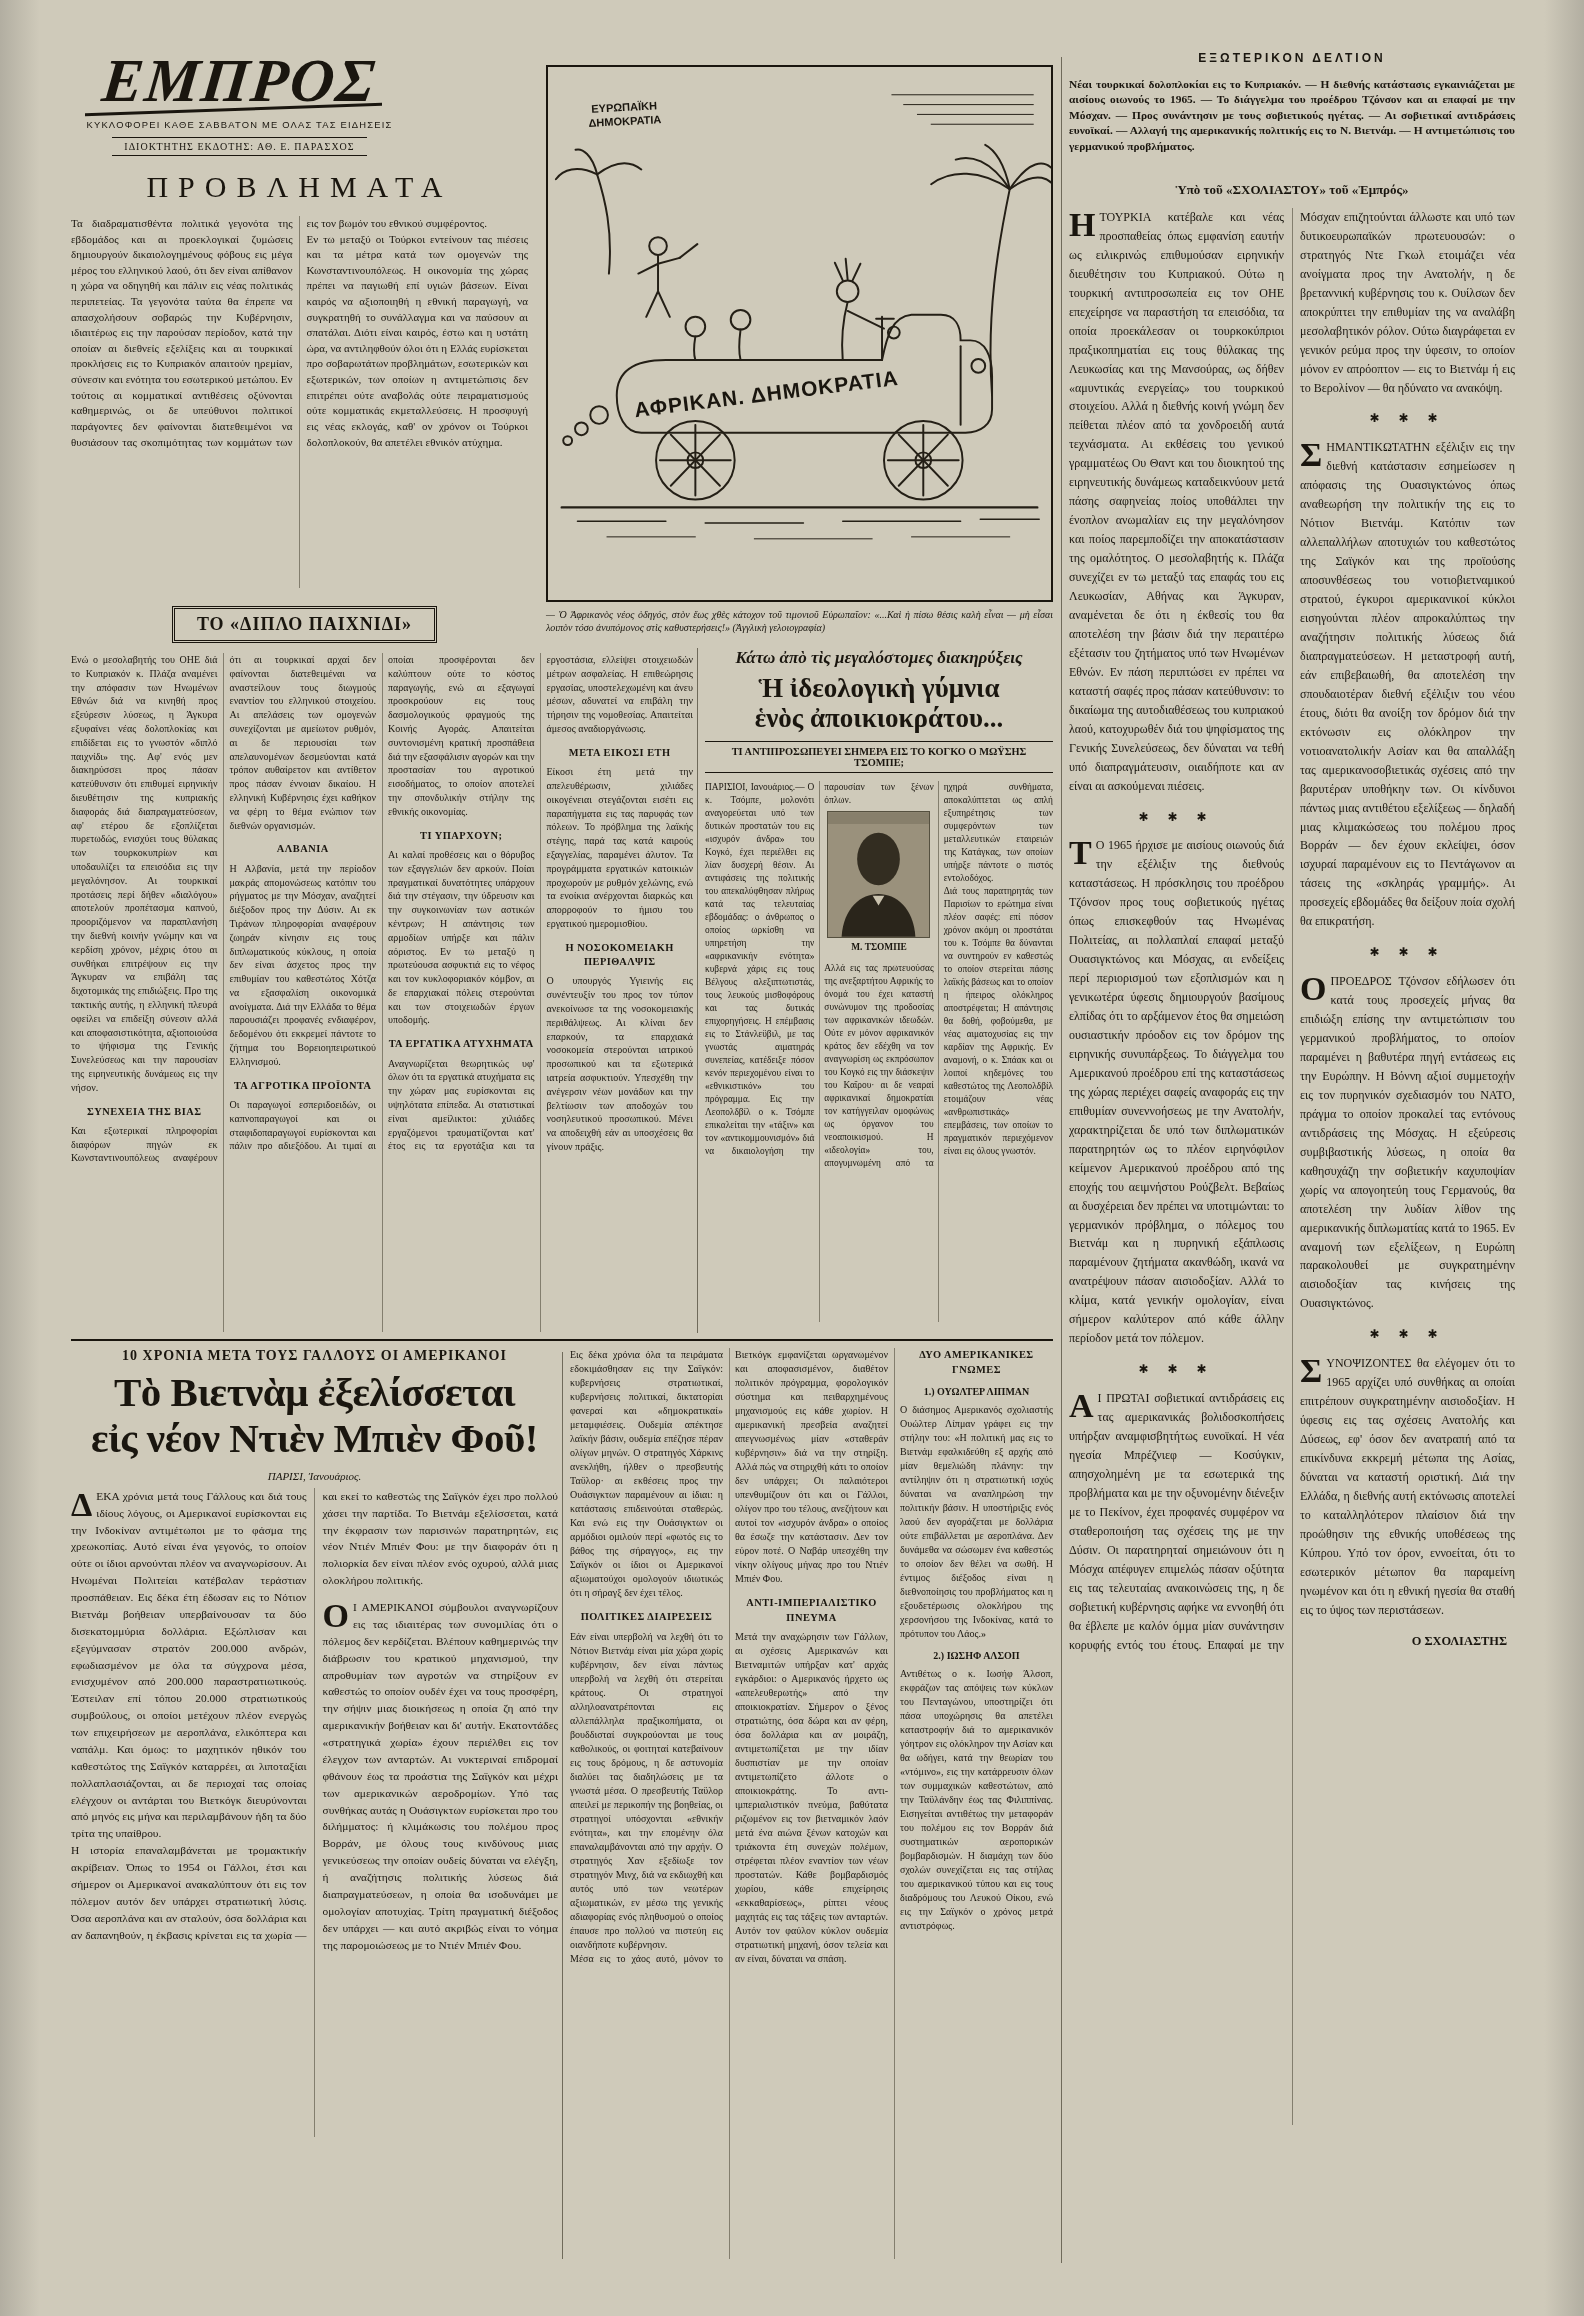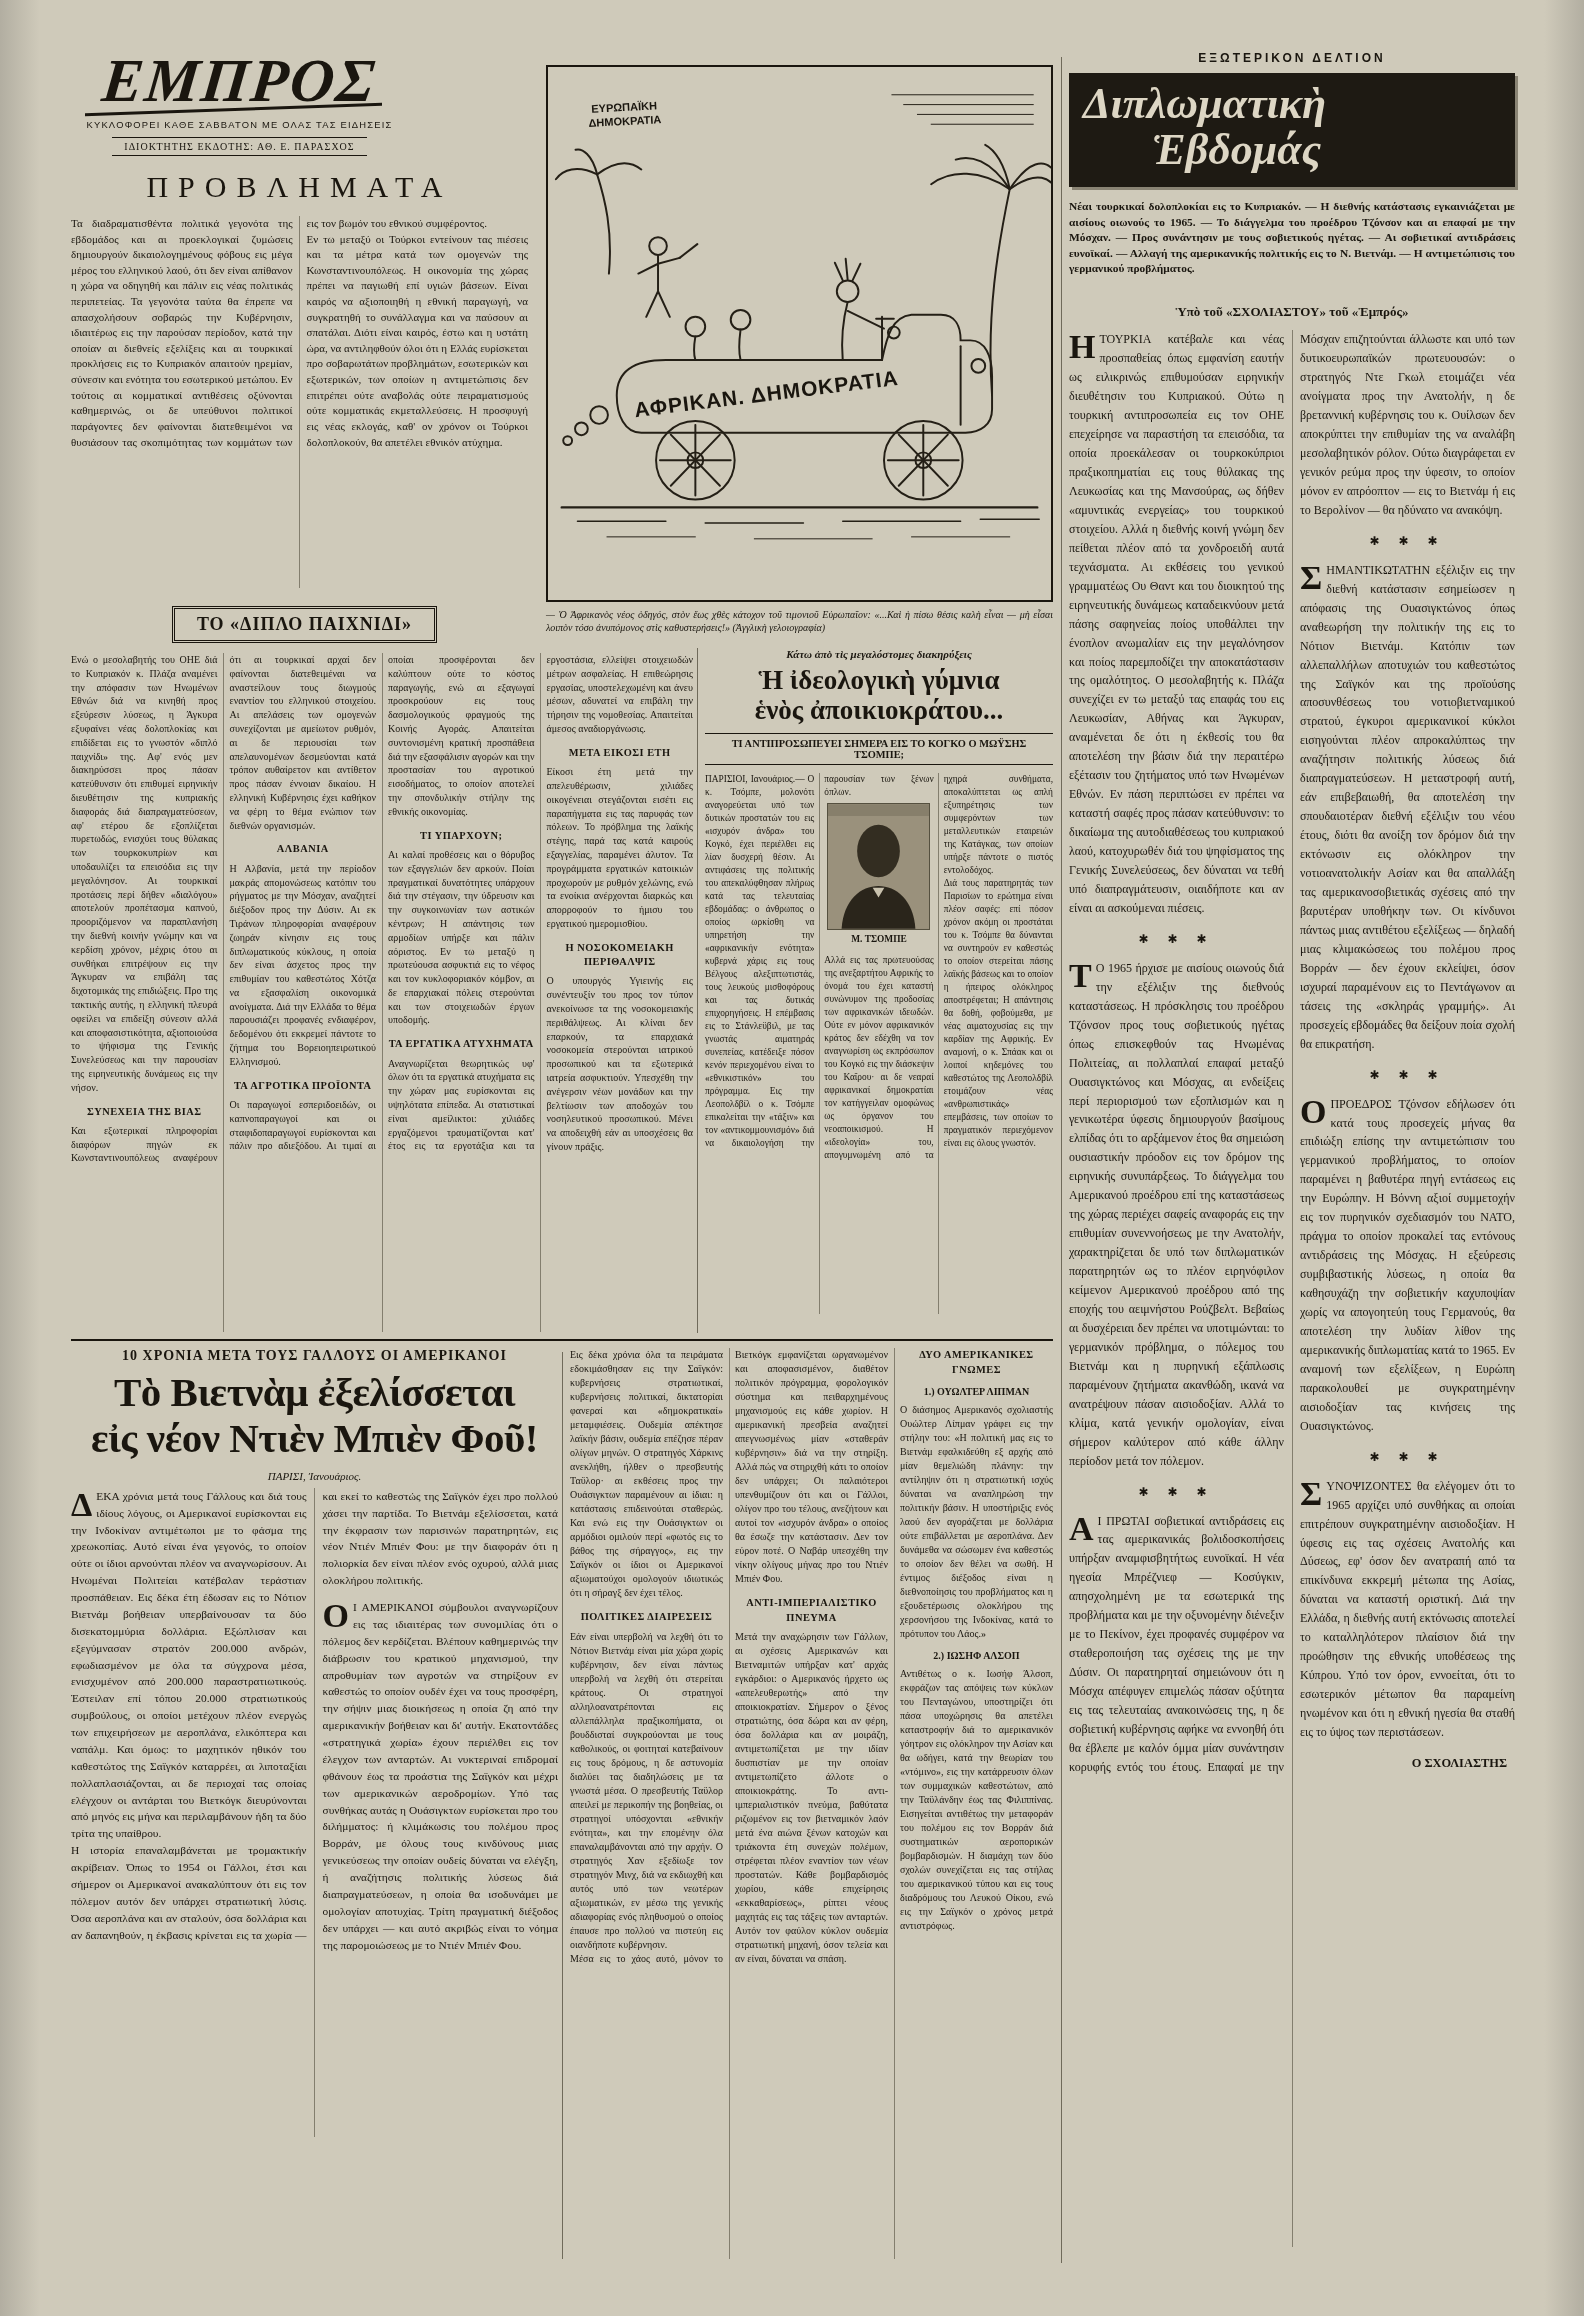--- a/index.html
+++ b/index.html
@@ -46,21 +46,21 @@
   .d-titlebox { width:265px; margin-left:101px; border:3px double var(--ink); text-align:center;
                 font-size:18px; padding:5px 2px; letter-spacing:1px; }
   .d-cols { margin-top:10px; column-count:4; column-gap:12px; column-rule:1px solid #837e6e;
             height:679px; overflow:hidden; font-size:10px; line-height:1.38; }
   .d-cols p { margin:0 0 8px; }
   .col-head { font-size:10.4px; text-align:center; letter-spacing:0.5px; margin:10px 0 5px; break-after:avoid; }
   .col-subhead { font-size:10px; text-align:center; margin:8px 0 4px; break-after:avoid; }
 
   
   .tsompe { left:705px; top:648px; width:348px; height:685px; }
-  .t-kicker { text-align:center; font-size:11px; font-style:italic; font-weight:bold; margin-bottom:5px; }
+  .t-kicker { text-align:center; font-size:17px; font-style:italic; font-weight:bold; margin-bottom:5px; }
   .t-headline { text-align:center; font-size:27px; line-height:1.12; white-space:pre-line; }
   .t-subhead { text-align:center; font-size:10.4px; font-weight:bold; border-top:1px solid var(--ink);
                border-bottom:1px solid var(--ink); padding:4px 2px; margin:8px 0; }
   .t-cols { column-count:3; column-gap:10px; column-rule:1px solid #837e6e; height:541px; overflow:hidden;
             font-size:9.4px; line-height:1.38; }
   .photo { width:103px; margin:4px auto 2px; break-inside:avoid; }
   .photo-frame { width:103px; height:127px; background:var(--photo); border:1px solid #55503f; overflow:hidden; }
   .photo-frame svg { display:block; width:100%; height:100%; }
   .photo-caption { text-align:center; font-size:9.4px; font-weight:bold; margin:3px 0 8px; }
 
@@ -242,24 +242,20 @@
         </div>
         <figcaption class="photo-caption">Μ. ΤΣΟΜΠΕ</figcaption>
       </figure>
       <p class="jt">Αλλά εις τας πρωτευούσας της ανεξαρτήτου Αφρικής το όνομά του έχει καταστή συνώνυμον της προδοσίας των αφρικανικών ιδεωδών. Ούτε εν μόνον αφρικανικόν κράτος δεν εδέχθη να τον αναγνωρίση ως εκπρόσωπον του Κογκό εις την διάσκεψιν του Καΐρου· αι δε νεαραί αφρικανικαί δημοκρατίαι τον κατήγγειλαν ομοφώνως ως όργανον του νεοαποικισμού. Η «ιδεολογία» του, απογυμνωμένη από τα ηχηρά συνθήματα, αποκαλύπτεται ως απλή εξυπηρέτησις των συμφερόντων των μεταλλευτικών εταιρειών της Κατάγκας, των οποίων υπήρξε πάντοτε ο πιστός εντολοδόχος.
 Διά τους παρατηρητάς των Παρισίων το ερώτημα είναι πλέον σαφές: επί πόσον χρόνον ακόμη οι προστάται του κ. Τσόμπε θα δύνανται να συντηρούν εν καθεστώς το οποίον στερείται πάσης λαϊκής βάσεως και το οποίον η ήπειρος ολόκληρος αποστρέφεται; Η απάντησις θα δοθή, φοβούμεθα, με νέας αιματοχυσίας εις την καρδίαν της Αφρικής. Εν αναμονή, ο κ. Σπάακ και οι λοιποί κηδεμόνες του καθεστώτος της Λεοπολδβίλ ετοιμάζουν νέας «ανθρωπιστικάς» επεμβάσεις, των οποίων το πραγματικόν περιεχόμενον είναι εις όλους γνωστόν.</p>
     </div>
   </section>
 
   <section class="abs foreign">
     <div class="f-kicker">ΕΞΩΤΕΡΙΚΟΝ ΔΕΛΤΙΟΝ</div>
-    <div class="f-box">
-      <div class="l1">Διπλωματικὴ</div>
-      <div class="l2">Ἑβδομάς</div>
-    </div>
     <div class="f-summary">Νέαι τουρκικαί δολοπλοκίαι εις το Κυπριακόν. — Η διεθνής κατάστασις εγκαινιάζεται με αισίους οιωνούς το 1965. — Το διάγγελμα του προέδρου Τζόνσον και αι επαφαί με την Μόσχαν. — Προς συνάντησιν με τους σοβιετικούς ηγέτας. — Αι σοβιετικαί αντιδράσεις ευνοϊκαί. — Αλλαγή της αμερικανικής πολιτικής εις το Ν. Βιετνάμ. — Η αντιμετώπισις του γερμανικού προβλήματος.</div>
     <div class="f-byline">Ὑπὸ τοῦ «ΣΧΟΛΙΑΣΤΟΥ» τοῦ «Ἐμπρός»</div>
     <div class="f-cols">
       <p class="art dropcap">Η ΤΟΥΡΚΙΑ κατέβαλε και νέας προσπαθείας όπως εμφανίση εαυτήν ως ειλικρινώς επιθυμούσαν ειρηνικήν διευθέτησιν του Κυπριακού. Ούτω η τουρκική αντιπροσωπεία εις τον ΟΗΕ επεχείρησε να παραστήση τα επεισόδια, τα οποία προεκάλεσαν οι τουρκοκύπριοι πραξικοπηματίαι εις τους θύλακας της Λευκωσίας και της Μανσούρας, ως δήθεν «αμυντικάς ενεργείας» του τουρκικού στοιχείου. Αλλά η διεθνής κοινή γνώμη δεν πείθεται πλέον από τα χονδροειδή αυτά τεχνάσματα. Αι εκθέσεις του γενικού γραμματέως Ου Θαντ και του διοικητού της ειρηνευτικής δυνάμεως καταδεικνύουν μετά πάσης σαφηνείας ποίος υποθάλπει την ένοπλον ανωμαλίαν εις την μεγαλόνησον και ποίος παρεμποδίζει την αποκατάστασιν της ομαλότητος. Ο μεσολαβητής κ. Πλάζα συνεχίζει εν τω μεταξύ τας επαφάς του εις Λευκωσίαν, Αθήνας και Άγκυραν, αναμένεται δε ότι η έκθεσίς του θα αποτελέση την βάσιν διά την περαιτέρω εξέτασιν του ζητήματος υπό των Ηνωμένων Εθνών. Εν πάση περιπτώσει εν πρέπει να καταστή σαφές προς πάσαν κατεύθυνσιν: το δικαίωμα της αυτοδιαθέσεως του κυπριακού λαού, κατοχυρωθέν διά του ψηφίσματος της Γενικής Συνελεύσεως, δεν δύναται να τεθή υπό διαπραγμάτευσιν, οιαιδήποτε και αν είναι αι ασκούμεναι πιέσεις.</p>
       <div class="stars">✱ ✱ ✱</div>
       <p class="art dropcap">ΤΟ 1965 ήρχισε με αισίους οιωνούς διά την εξέλιξιν της διεθνούς καταστάσεως. Η πρόσκλησις του προέδρου Τζόνσον προς τους σοβιετικούς ηγέτας όπως επισκεφθούν τας Ηνωμένας Πολιτείας, αι πολλαπλαί επαφαί μεταξύ Ουασιγκτώνος και Μόσχας, αι ενδείξεις περί περιορισμού των εξοπλισμών και η γενικωτέρα ύφεσις δημιουργούν βασίμους ελπίδας ότι το αρξάμενον έτος θα σημειώση ουσιαστικήν πρόοδον εις τον δρόμον της ειρηνικής συνυπάρξεως. Το διάγγελμα του Αμερικανού προέδρου επί της καταστάσεως της χώρας περιέχει σαφείς αναφοράς εις την επιθυμίαν συνεννοήσεως με την Ανατολήν, χαρακτηρίζεται δε υπό των διπλωματικών παρατηρητών ως το πλέον ειρηνόφιλον κείμενον Αμερικανού προέδρου από της εποχής του αειμνήστου Ρούζβελτ. Βεβαίως αι δυσχέρειαι δεν πρέπει να υποτιμώνται: το γερμανικόν πρόβλημα, ο πόλεμος του Βιετνάμ και η πυρηνική εξάπλωσις παραμένουν ζητήματα ακανθώδη, ικανά να ανατρέψουν πάσαν αισιοδοξίαν. Αλλά το κλίμα, κατά γενικήν ομολογίαν, είναι σήμερον καλύτερον από κάθε άλλην περίοδον μετά τον πόλεμον.</p>
       <div class="stars">✱ ✱ ✱</div>
       <p class="art dropcap">ΑΙ ΠΡΩΤΑΙ σοβιετικαί αντιδράσεις εις τας αμερικανικάς βολιδοσκοπήσεις υπήρξαν αναμφισβητήτως ευνοϊκαί. Η νέα ηγεσία Μπρέζνιεφ — Κοσύγκιν, απησχολημένη με τα εσωτερικά της προβλήματα και με την οξυνομένην διένεξιν με το Πεκίνον, έχει προφανές συμφέρον να σταθεροποιήση τας σχέσεις της με την Δύσιν. Οι παρατηρηταί σημειώνουν ότι η Μόσχα απέφυγεν επιμελώς πάσαν οξύτητα εις τας τελευταίας ανακοινώσεις της, η δε σοβιετική κυβέρνησις αφήκε να εννοηθή ότι θα έβλεπε με καλόν όμμα μίαν συνάντησιν κορυφής εντός του έτους. Επαφαί με την Μόσχαν επιζητούνται άλλωστε και υπό των δυτικοευρωπαϊκών πρωτευουσών: ο στρατηγός Ντε Γκωλ ετοιμάζει νέα ανοίγματα προς την Ανατολήν, η δε βρεταννική κυβέρνησις του κ. Ουίλσων δεν αποκρύπτει την επιθυμίαν της να αναλάβη μεσολαβητικόν ρόλον. Ούτω διαγράφεται εν γενικόν ρεύμα προς την ύφεσιν, το οποίον μόνον εν απρόοπτον — εις το Βιετνάμ ή εις το Βερολίνον — θα ηδύνατο να ανακόψη.</p>
       <div class="stars">✱ ✱ ✱</div>
       <p class="art dropcap">ΣΗΜΑΝΤΙΚΩΤΑΤΗΝ εξέλιξιν εις την διεθνή κατάστασιν εσημείωσεν η απόφασις της Ουασιγκτώνος όπως αναθεωρήση την πολιτικήν της εις το Νότιον Βιετνάμ. Κατόπιν των αλλεπαλλήλων αποτυχιών του καθεστώτος της Σαϊγκόν και της προϊούσης αποσυνθέσεως του νοτιοβιετναμικού στρατού, έγκυροι αμερικανικοί κύκλοι εισηγούνται πλέον απροκαλύπτως την αναζήτησιν πολιτικής λύσεως διά διαπραγματεύσεων. Η μεταστροφή αυτή, εάν επιβεβαιωθή, θα αποτελέση την σπουδαιοτέραν διεθνή εξέλιξιν του νέου έτους, διότι θα ανοίξη τον δρόμον διά την εκτόνωσιν εις ολόκληρον την νοτιοανατολικήν Ασίαν και θα απαλλάξη τας αμερικανοσοβιετικάς σχέσεις από την βαρυτέραν υποθήκην των. Οι κίνδυνοι πάντως μιας αντιθέτου εξελίξεως — δηλαδή μιας κλιμακώσεως του πολέμου προς Βορράν — δεν έχουν εκλείψει, όσον ισχυραί παραμένουν εις το Πεντάγωνον αι τάσεις της «σκληράς γραμμής». Αι προσεχείς εβδομάδες θα δείξουν ποία σχολή θα επικρατήση.</p>

